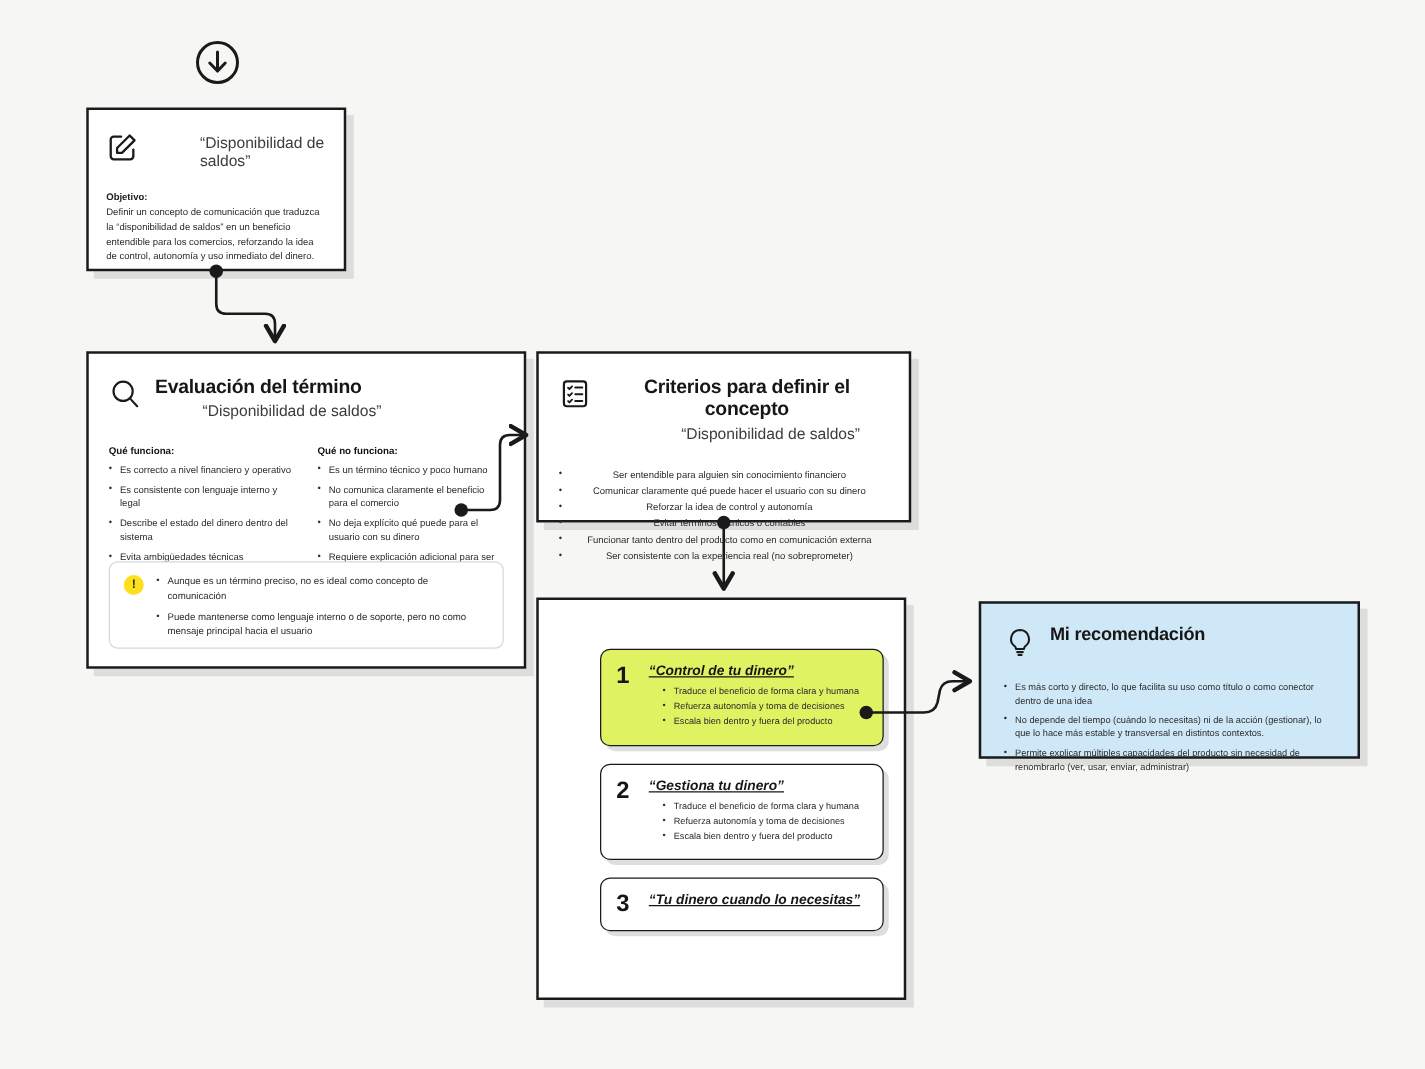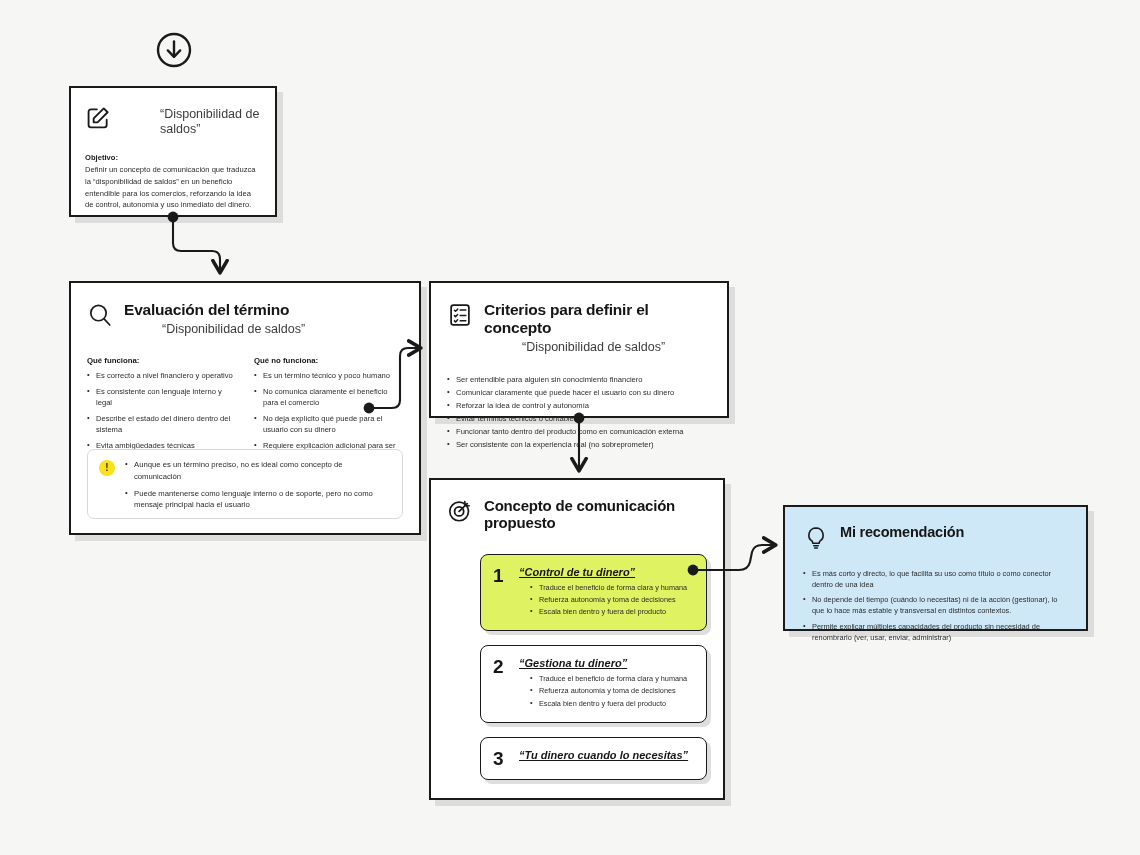--- a/index.html
+++ b/index.html
@@ -146,20 +146,21 @@
     margin-top: 1px;
   }
   .warn-box ul.tiny li { font-size: 7.7px; margin-bottom: 6px; }
   .warn-box ul.tiny li:last-child { margin-bottom: 0; }
 
   
   #card-criterios {
     left: 429px; top: 281px;
     width: 300px; height: 137px;
     padding: 18px 16px 12px 16px;
+    text-align: center;
   }
   #card-criterios ul.tiny { margin-top: 19px; }
   #card-criterios ul.tiny li { margin-bottom: 2px; font-size: 7.6px; }
 
   
   #card-concepto {
     left: 429px; top: 478px;
     width: 296px; height: 322px;
     padding: 17px 16px 14px 16px;
   }
@@ -198,21 +199,20 @@
   .opt-body ul.tiny { padding-left: 11px; }
   .opt-body ul.tiny li { font-size: 7.3px; margin-bottom: 2px; line-height: 1.4; }
   #card-concepto .opts { margin-top: 22px; }
 
   
   #card-recomendacion {
     left: 783px; top: 481px;
     width: 305px; height: 126px;
     padding: 17px 18px 12px 18px;
     background: #cfe8f7;
-    margin-top: 24px;
   }
   #card-recomendacion .card-title { font-size: 14.5px; }
   #card-recomendacion ul.tiny { margin-top: 18px; }
   #card-recomendacion ul.tiny li { font-size: 7.4px; margin-bottom: 5px; line-height: 1.45; }
 
   
   #download-icon {
     position: absolute;
     left: 155px; top: 31px;
     width: 38px; height: 38px;
@@ -342,33 +342,20 @@
         <li>Ser entendible para alguien sin conocimiento financiero</li>
         <li>Comunicar claramente qué puede hacer el usuario con su dinero</li>
         <li>Reforzar la idea de control y autonomía</li>
         <li>Evitar términos técnicos o contables</li>
         <li>Funcionar tanto dentro del producto como en comunicación externa</li>
         <li>Ser consistente con la experiencia real (no sobreprometer)</li>
       </ul>
   </div>
 
   <div class="card" id="card-concepto">
-    <div class="card-head">
-      <span class="head-icon">
-        <svg viewBox="0 0 24 24" fill="none">
-          <circle cx="11.2" cy="12.4" r="8.6" stroke="#1a1a1a" stroke-width="1.6"></circle>
-          <circle cx="11.2" cy="12.4" r="4.2" stroke="#1a1a1a" stroke-width="1.6"></circle>
-          <path d="M11.2 12.4 18.6 5.2" stroke="#1a1a1a" stroke-width="1.6" stroke-linecap="round"></path>
-          <path d="M16.4 3.2 16.8 6.8 20.4 7.2" stroke="#1a1a1a" stroke-width="1.5" stroke-linecap="round" stroke-linejoin="round"></path>
-        </svg>
-      </span>
-      <span class="head-text">
-        <div class="card-title">Concepto de comunicación propuesto</div>
-      </span>
-    </div>
     <div class="opts" id="concepto-options">
         <div class="opt highlight">
           <div class="opt-num">1</div>
           <div class="opt-body">
             <div class="opt-title">“Control de tu dinero”</div>
             <ul class="tiny">
               <li>Traduce el beneficio de forma clara y humana</li>
               <li>Refuerza autonomía y toma de decisiones</li>
               <li>Escala bien dentro y fuera del producto</li>
             </ul>

